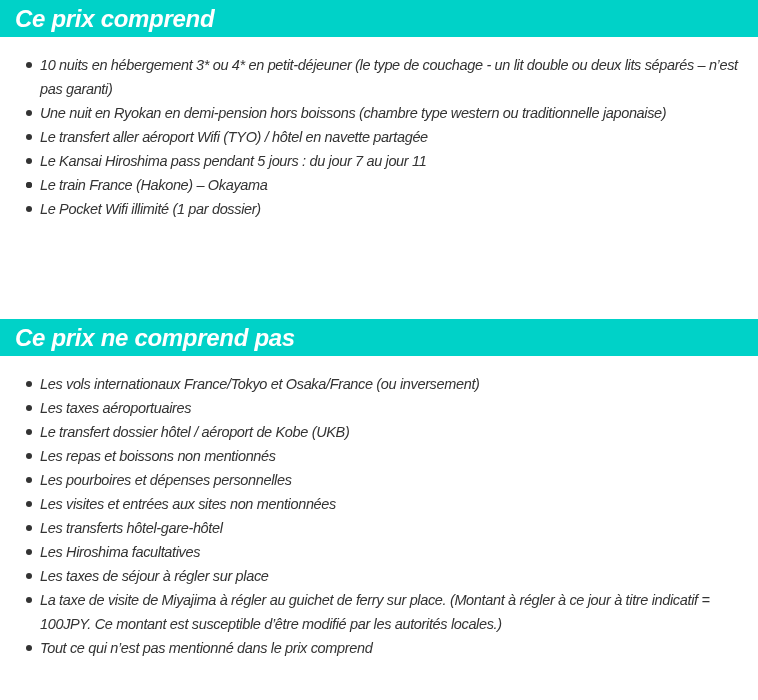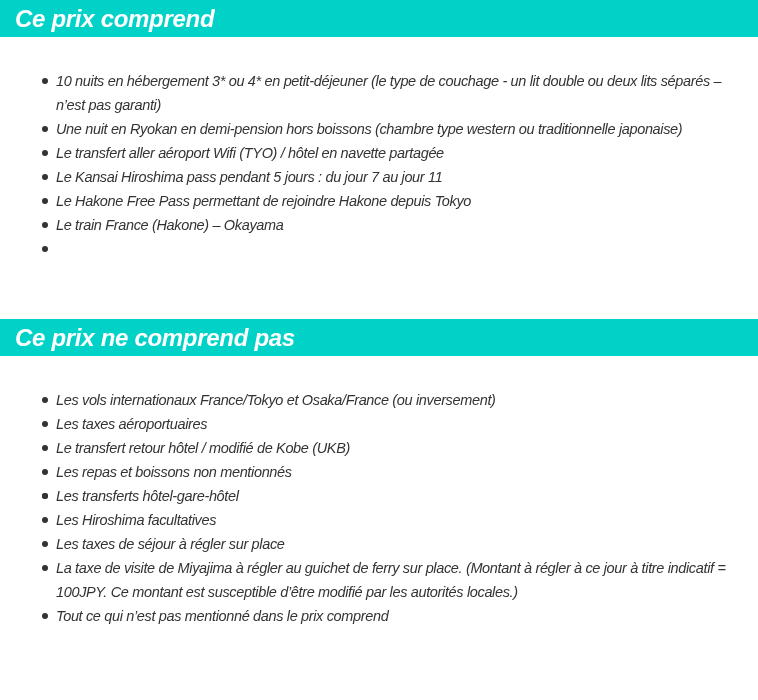--- a/index.html
+++ b/index.html
@@ -27,21 +27,21 @@
       color: #ffffff;
       font-style: italic;
       font-weight: bold;
       font-size: 24px;
       letter-spacing: -0.3px;
       line-height: 37px;
       text-align: right;
     }
     ul.price-list {
       list-style: none;
-      margin: 16px;
+      margin: 0;
       padding: 16px 8px 0 40px;
     }
     ul.price-list li {
       position: relative;
       font-style: italic;
       font-size: 14.5px;
       line-height: 24px;
       color: #333333;
       letter-spacing: -0.35px;
     }
@@ -62,35 +62,36 @@
 
 <section id="section-includes">
   <div class="section-header">
     <h2>Ce prix comprend</h2>
   </div>
   <ul class="price-list">
     <li><span class="bullet"></span><span>10 nuits en hébergement 3* ou 4* en petit-déjeuner (le type de couchage - un lit double ou deux lits séparés – n’est pas garanti)</span></li>
     <li><span class="bullet"></span><span>Une nuit en Ryokan en demi-pension hors boissons (chambre type western ou traditionnelle japonaise)</span></li>
     <li><span class="bullet"></span><span>Le transfert aller aéroport Wifi (TYO) / hôtel en navette partagée</span></li>
     <li><span class="bullet"></span><span>Le Kansai Hiroshima pass pendant 5 jours : du jour 7 au jour 11</span></li>
-    <li><span class="bullet"></span><span>Le Hakone Free Pass permettant de rejoindre Hakone depuis Tokyo</span></li>
+    <li><span class="bullet"></span></li>
     <li><span class="bullet"></span><span>Le train France (Hakone) – Okayama</span></li>
-    <li><span class="bullet"></span></li>
+    <li><span class="bullet"></span><span>Le Pocket Wifi illimité (1 par dossier)</span></li>
   </ul>
 </section>
 
 <section id="section-excludes">
   <div class="section-header">
     <h2>Ce prix ne comprend pas</h2>
   </div>
   <ul class="price-list">
     <li><span class="bullet"></span><span>Les vols internationaux France/Tokyo et Osaka/France (ou inversement)</span></li>
     <li><span class="bullet"></span><span>Les taxes aéroportuaires</span></li>
-    <li><span class="bullet"></span><span>Le transfert retour hôtel / modifié de Kobe (UKB)</span></li>
+    <li><span class="bullet"></span><span>Le transfert dossier hôtel / aéroport de Kobe (UKB)</span></li>
     <li><span class="bullet"></span><span>Les repas et boissons non mentionnés</span></li>
-    <li><span class="bullet"></span></li>
+    <li><span class="bullet"></span><span>Les pourboires et dépenses personnelles</span></li>
+    <li><span class="bullet"></span><span>Les visites et entrées aux sites non mentionnées</span></li>
     <li><span class="bullet"></span><span>Les transferts hôtel-gare-hôtel</span></li>
     <li><span class="bullet"></span><span>Les Hiroshima facultatives</span></li>
     <li><span class="bullet"></span><span>Les taxes de séjour à régler sur place</span></li>
     <li><span class="bullet"></span><span>La taxe de visite de Miyajima à régler au guichet de ferry sur place. (Montant à régler à ce jour à titre indicatif = 100JPY. Ce montant est susceptible d’être modifié par les autorités locales.)</span></li>
     <li><span class="bullet"></span><span>Tout ce qui n’est pas mentionné dans le prix comprend</span></li>
   </ul>
 </section>
 
 </body></html>

